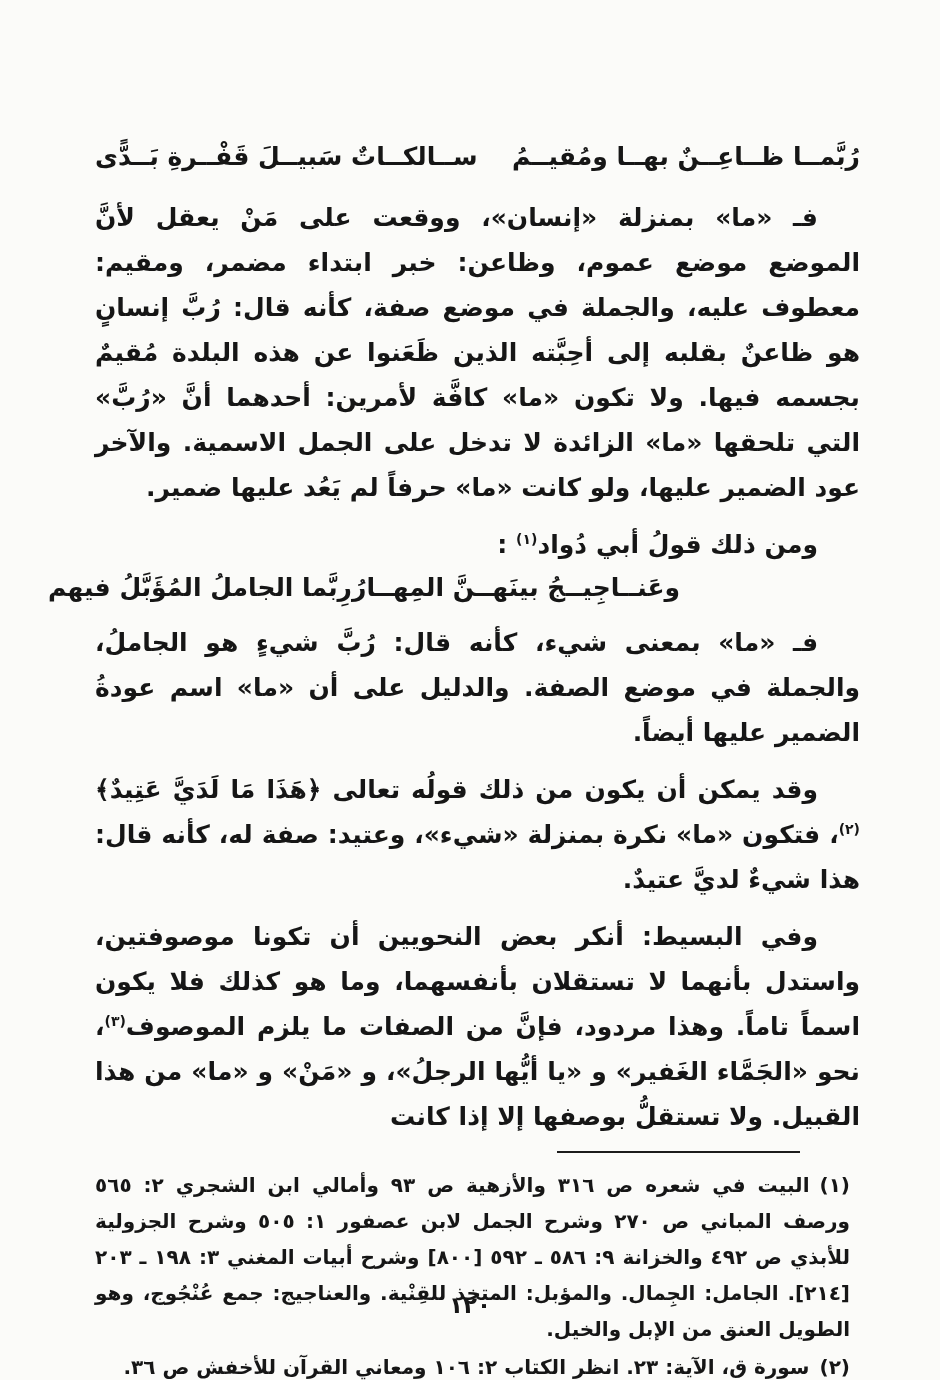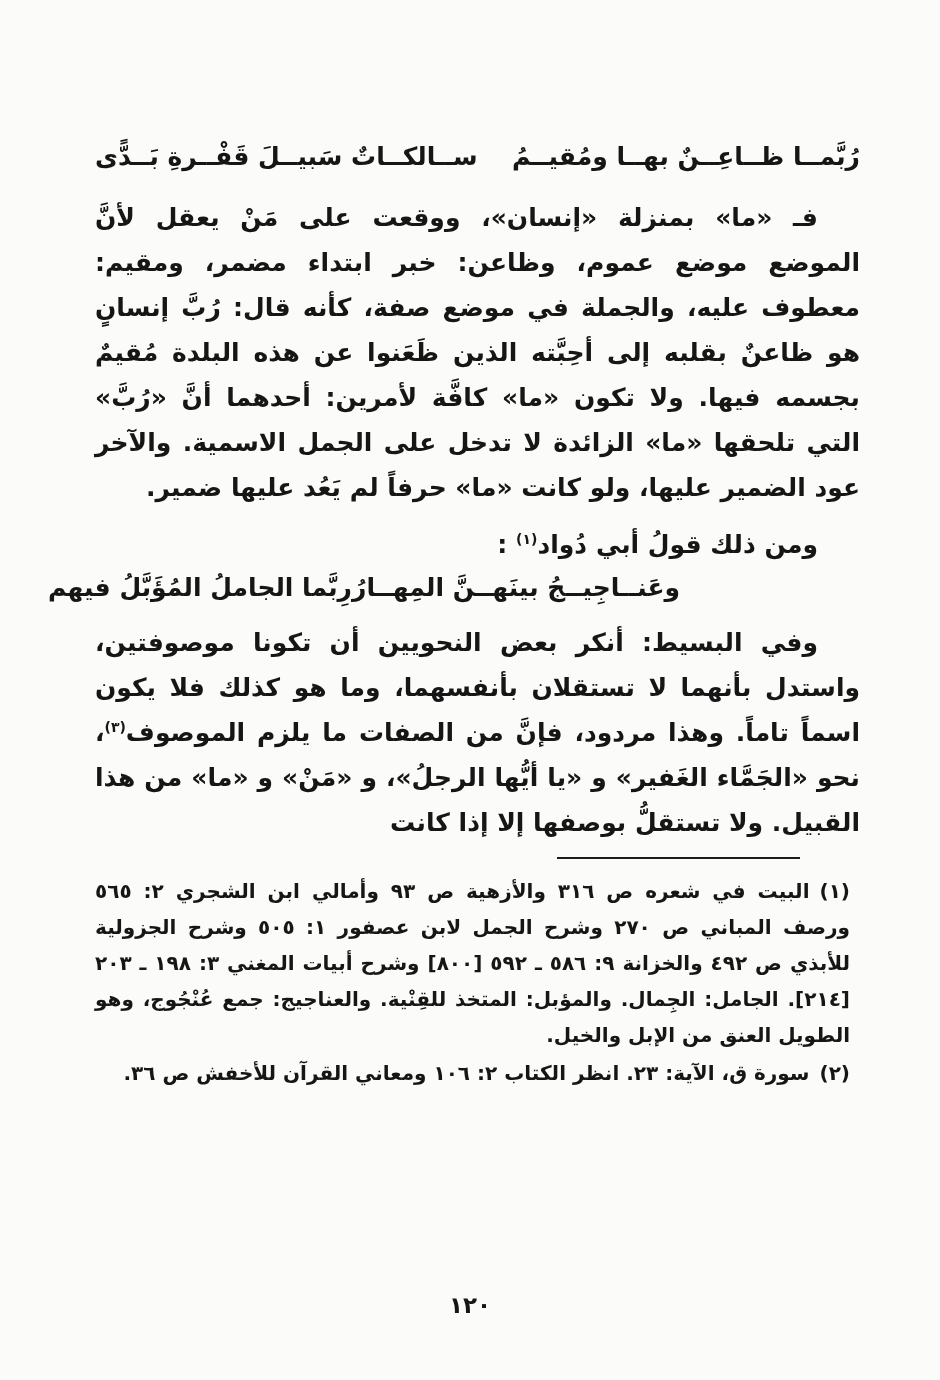--- a/index.html
+++ b/index.html
@@ -73,21 +73,23 @@
 
   <p class="para indent">فـ «ما» بمنزلة «إنسان»، ووقعت على مَنْ يعقل لأنَّ الموضع موضع عموم، وظاعن: خبر ابتداء مضمر، ومقيم: معطوف عليه، والجملة في موضع صفة، كأنه قال: رُبَّ إنسانٍ هو ظاعنٌ بقلبه إلى أحِبَّته الذين ظَعَنوا عن هذه البلدة مُقيمٌ بجسمه فيها. ولا تكون «ما» كافَّة لأمرين: أحدهما أنَّ «رُبَّ» التي تلحقها «ما» الزائدة لا تدخل على الجمل الاسمية. والآخر عود الضمير عليها، ولو كانت «ما» حرفاً لم يَعُد عليها ضمير.</p>
 
   <p class="para indent intro-line"><span>ومن ذلك قولُ أبي دُواد</span><sup class="fn-ref">(١)</sup><span> :</span></p>
 
   <div class="verse verse-2">
     <span class="hemistich">وعَنــاجِيــجُ بينَهــنَّ المِهــارُ</span>
     <span class="hemistich">رِبَّما الجاملُ المُؤَبَّلُ فيهم</span>
   </div>
 
+  <p class="para indent">فـ «ما» بمعنى شيء، كأنه قال: رُبَّ شيءٍ هو الجاملُ، والجملة في موضع الصفة. والدليل على أن «ما» اسم عودةُ الضمير عليها أيضاً.</p>
 
+  <p class="para indent"><span>وقد يمكن أن يكون من ذلك قولُه تعالى ﴿هَذَا مَا لَدَيَّ عَتِيدٌ﴾</span><sup class="fn-ref">(٢)</sup><span>، فتكون «ما» نكرة بمنزلة «شيء»، وعتيد: صفة له، كأنه قال: هذا شيءٌ لديَّ عتيدٌ.</span></p>
 
   <p class="para indent"><span>وفي البسيط: أنكر بعض النحويين أن تكونا موصوفتين، واستدل بأنهما لا تستقلان بأنفسهما، وما هو كذلك فلا يكون اسماً تاماً. وهذا مردود، فإنَّ من الصفات ما يلزم الموصوف</span><sup class="fn-ref">(٣)</sup><span>، نحو «الجَمَّاء الغَفير» و «يا أيُّها الرجلُ»، و «مَنْ» و «ما» من هذا القبيل. ولا تستقلُّ بوصفها إلا إذا كانت</span></p>
 
   <div class="footnote-sep"></div>
 
   <div class="footnotes">
     <p class="footnote fn-block"><span class="fn-marker">(١)</span><span>البيت في شعره ص ٣١٦ والأزهية ص ٩٣ وأمالي ابن الشجري ٢: ٥٦٥ ورصف المباني ص ٢٧٠ وشرح الجمل لابن عصفور ١: ٥٠٥ وشرح الجزولية للأبذي ص ٤٩٢ والخزانة ٩: ٥٨٦ ـ ٥٩٢ [٨٠٠] وشرح أبيات المغني ٣: ١٩٨ ـ ٢٠٣ [٢١٤]. الجامل: الجِمال. والمؤبل: المتخذ للقِنْية. والعناجيج: جمع عُنْجُوج، وهو الطويل العنق من الإبل والخيل.</span></p>
     <p class="footnote fn-block"><span class="fn-marker">(٢)</span><span>سورة ق، الآية: ٢٣. انظر الكتاب ٢: ١٠٦ ومعاني القرآن للأخفش ص ٣٦.</span></p>
 
   </div>

